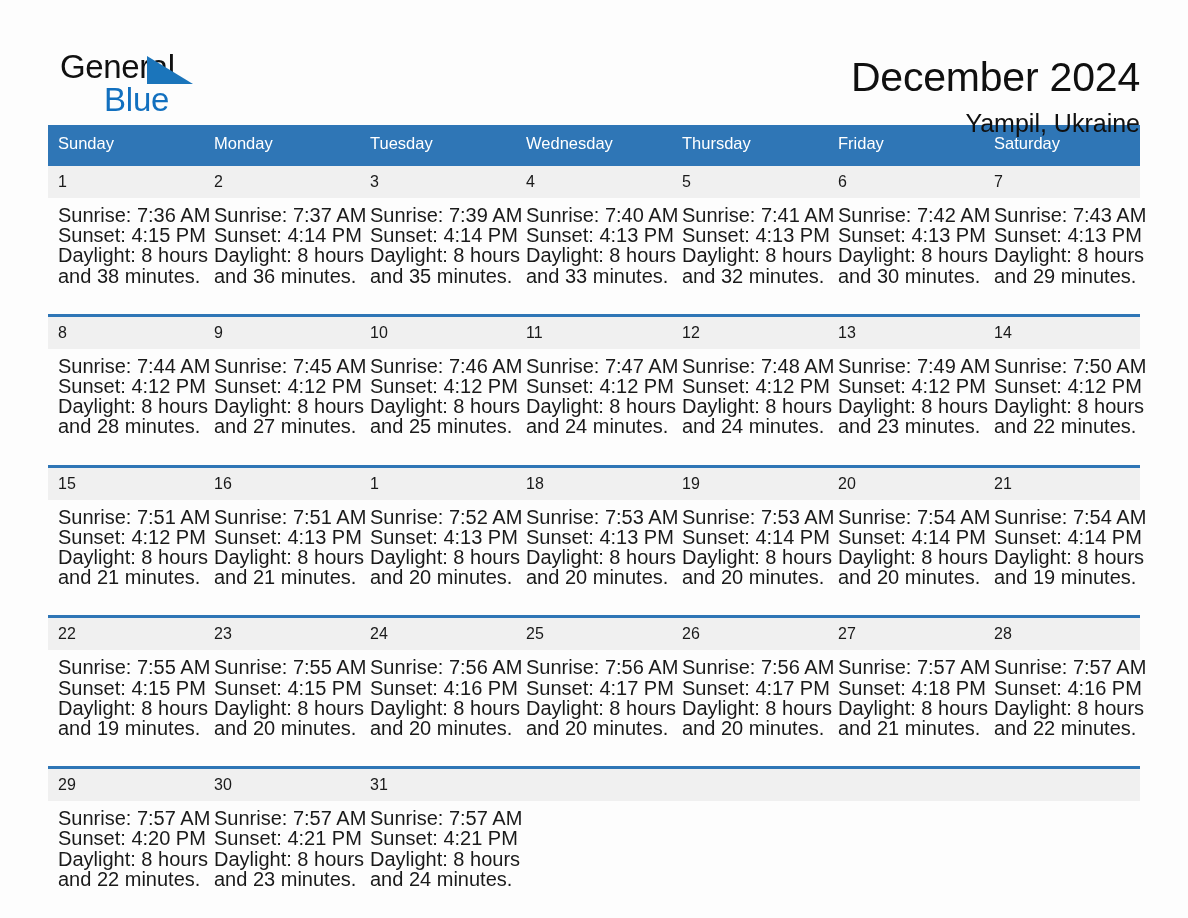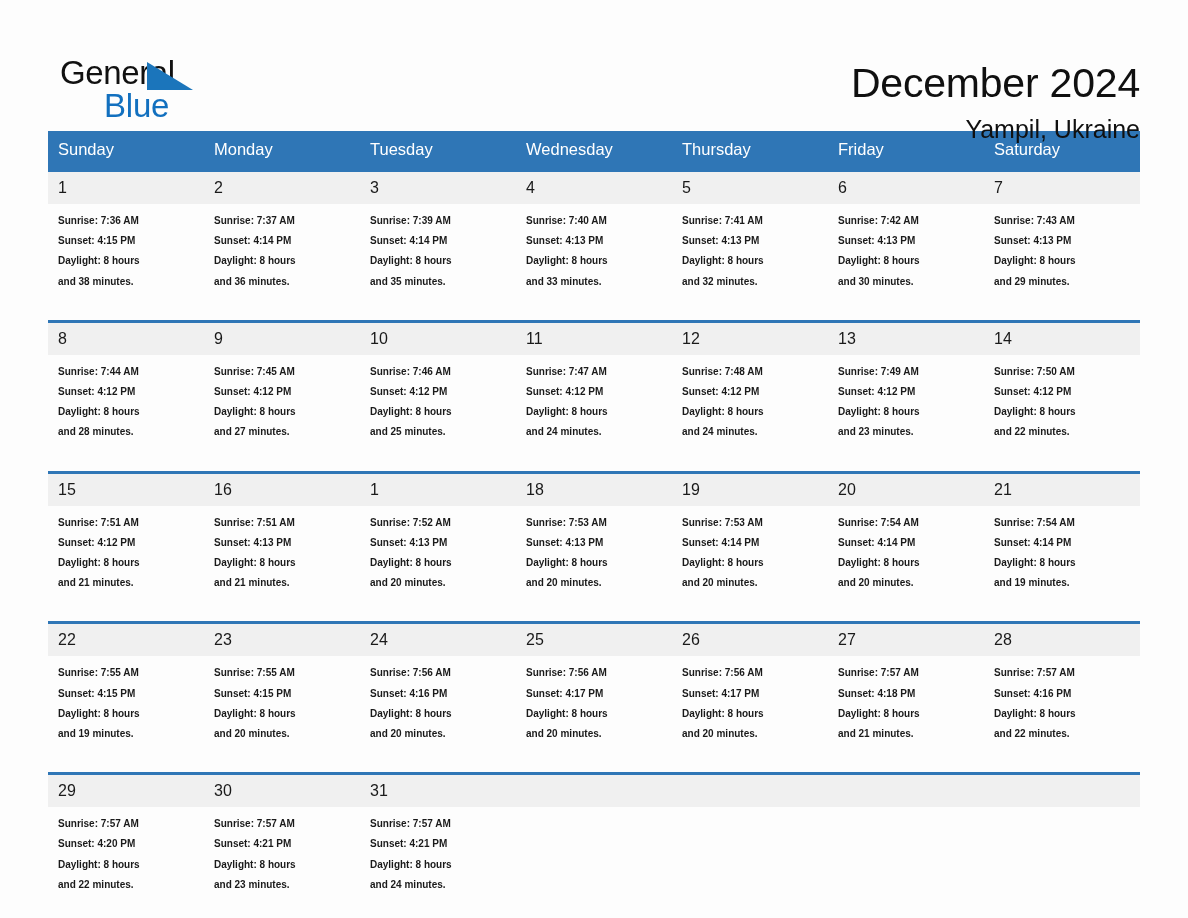--- a/index.html
+++ b/index.html
@@ -13,21 +13,21 @@
     height: 918px;
     font-family: "Liberation Sans", sans-serif;
     color: #1a1a1a;
     overflow: hidden;
   }
   .page {
     position: relative;
     width: 1188px;
     height: 792px;
     box-sizing: border-box;
-    padding: 12px 48px;
+    padding: 6px 48px;
   }
 
   
   .masthead {
     display: flex;
     align-items: flex-start;
     justify-content: space-between;
     padding-top: 44px;
     height: 104px;
     box-sizing: border-box;
@@ -122,24 +122,23 @@
     background: #f0f0f0;
     font-size: 16px;
     line-height: 19px;
     color: #1a1a1a;
     padding: 6px 0 7px 10px;
     min-height: 19px;
   }
   .daynum.empty { color: transparent; }
   .details {
     padding: 7px 0 14px 10px;
-    font-size: 10px;
+    font-size: 20px;
     line-height: 20.2px;
     color: #1a1a1a;
-    font-weight: bold;
   }
   .details div { white-space: nowrap; }
   .details.empty { min-height: 0; }
 </style>
 </head>
 <body>
 
 <div class="page">
 
   <div class="masthead">

